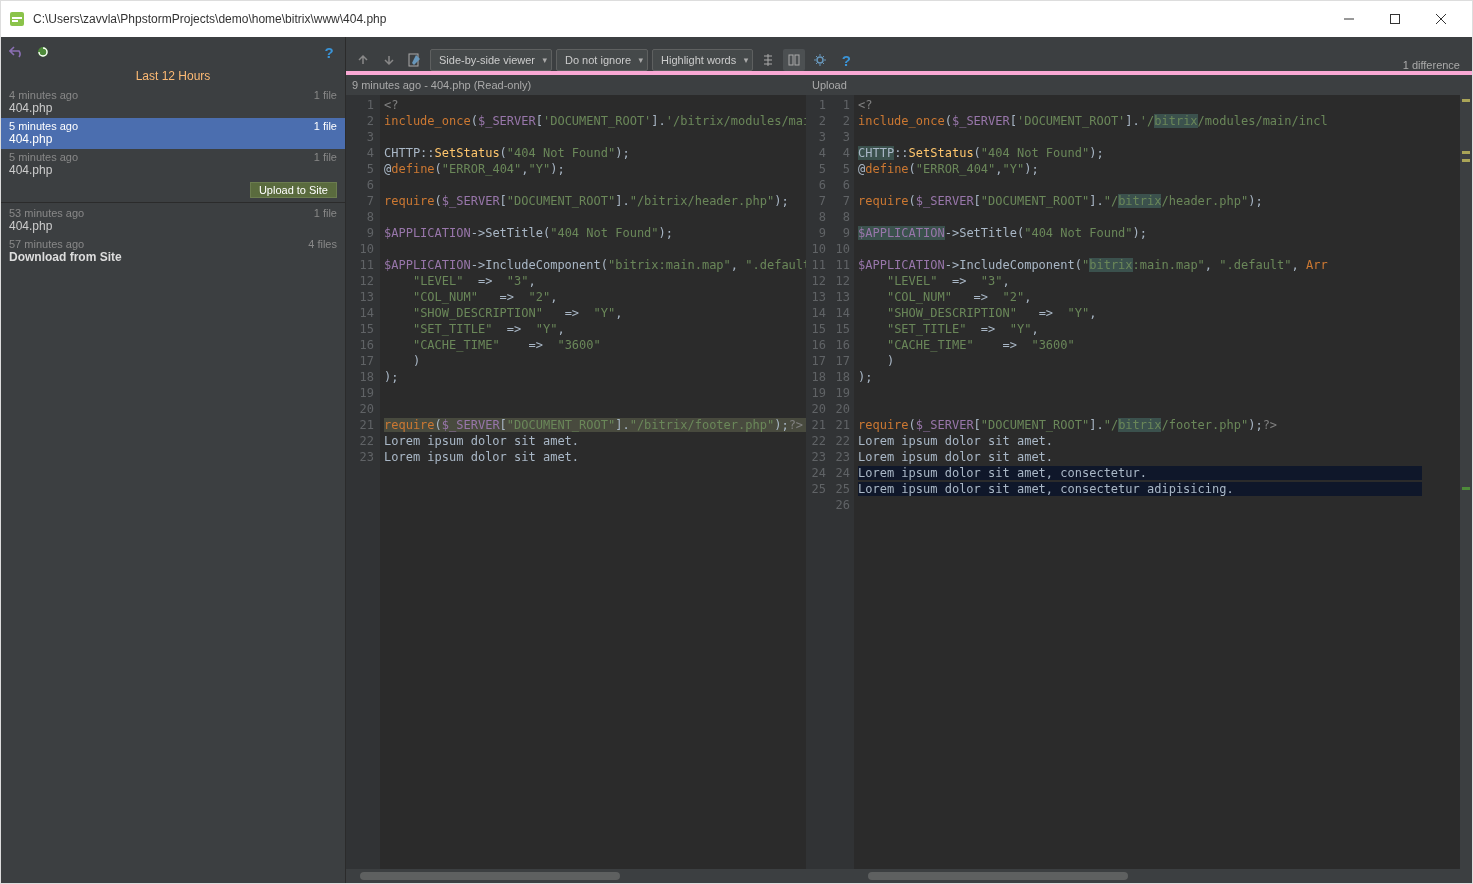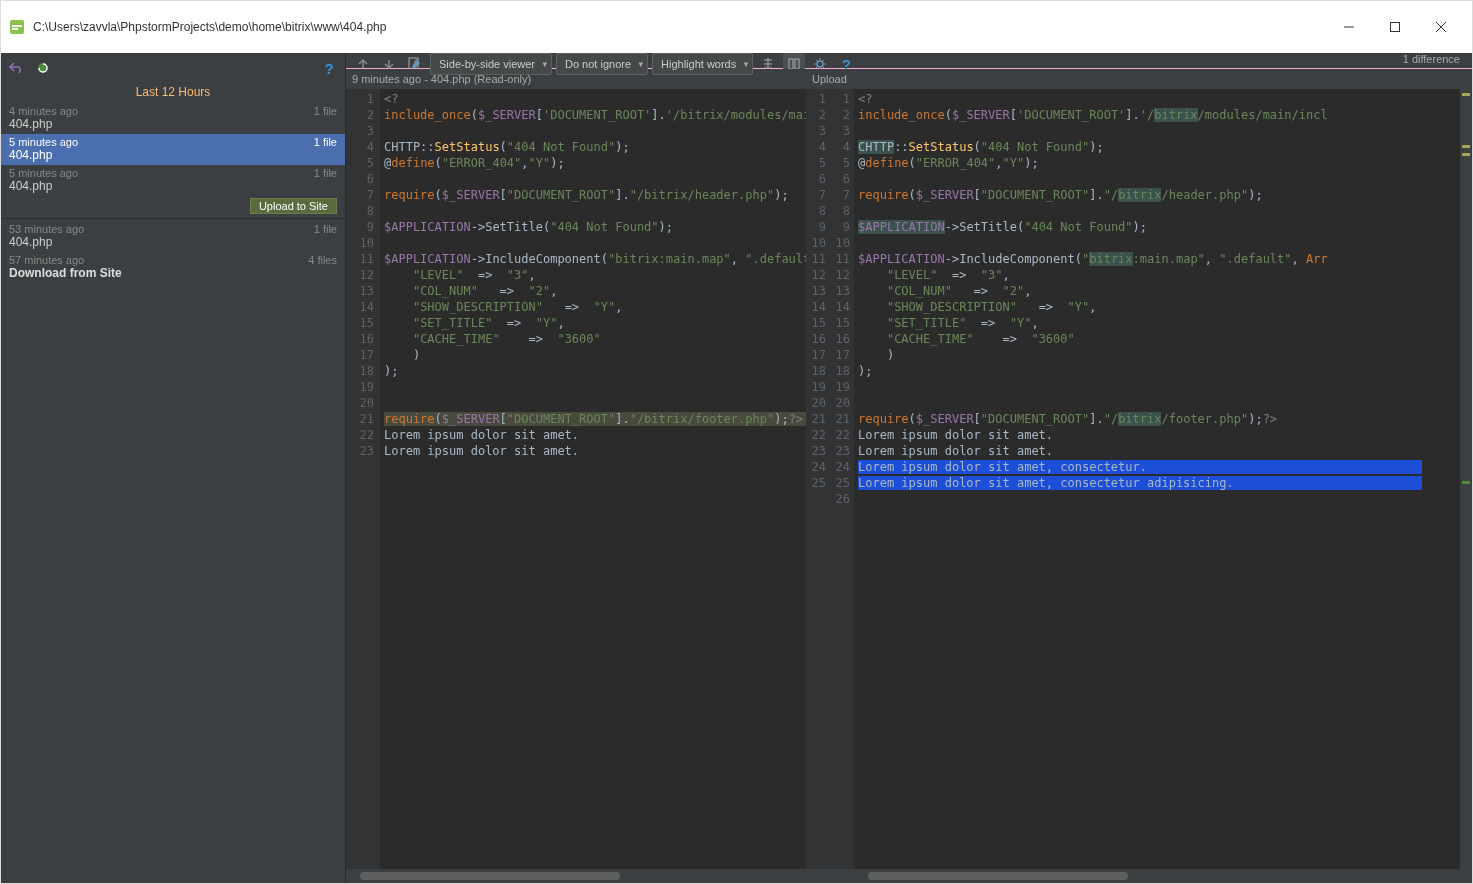--- a/index.html
+++ b/index.html
@@ -1,18 +1,18 @@
 <!DOCTYPE html>
 <html><head>
 <meta charset="utf-8">
 <style>
 *{box-sizing:border-box;margin:0;padding:0}
 body{font-family:"Segoe UI",Arial,sans-serif;font-size:12px;background:#fff;overflow:hidden}
 .window{width:1473px;height:884px;background:#fff;display:flex;flex-direction:column;box-shadow:0 4px 20px rgba(0,0,0,.15);border:1px solid #ddd}
-.titlebar{height:52px;background:#fff;display:flex;align-items:center;padding:0 8px;font-size:12px;color:#333}
+.titlebar{height:36px;background:#fff;display:flex;align-items:center;padding:0 8px;font-size:12px;color:#333}
 .titlebar .app-icon{width:16px;height:16px;margin-right:8px;display:inline-flex}
 .titlebar .app-icon svg{width:16px;height:16px}
 .titlebar .title{flex:1}
 .winbtns{display:flex}
 .winbtn{width:46px;height:30px;display:flex;align-items:center;justify-content:center;cursor:pointer}
 .winbtn svg{width:10px;height:10px;stroke:#333;fill:none;stroke-width:1}
 .app{flex:1;display:flex;background:#3c3f41;color:#bbb;overflow:hidden}
 .sidebar{width:345px;background:#3c3f41;border-right:1px solid #2b2b2b;display:flex;flex-direction:column}
 .sidetb{height:30px;display:flex;align-items:center;padding:0 6px;gap:6px}
 .sidetb .icon{width:20px;height:20px;display:flex;align-items:center;justify-content:center;cursor:pointer}
@@ -20,41 +20,41 @@
 .hist{flex:1;overflow:auto}
 .histitem{padding:2px 8px 3px;border-bottom:0;cursor:pointer}
 .histitem .row{display:flex;justify-content:space-between;font-size:11px;color:#888}
 .histitem .fn{font-size:12px;color:#ccc}
 .histitem.sel{background:#4b6eaf;color:#fff}
 .histitem.sel .row,.histitem.sel .fn{color:#fff}
 .badge{display:inline-block;background:#5a6b3e;color:#fff;padding:1px 8px;font-size:11px;margin:2px 8px 2px auto;border:1px solid #6b7c4f}
 .badgerow{display:flex;justify-content:center}
 .divider{height:1px;background:#2b2b2b;margin:2px 0}
 .main{flex:1;display:flex;flex-direction:column;overflow:hidden}
-.toolbar{height:16px;background:#3c3f41;display:flex;align-items:flex-start;gap:4px;padding:0 6px;border-bottom:1px solid #f9a8d4}
+.toolbar{height:38px;background:#3c3f41;display:flex;align-items:flex-end;gap:4px;padding:0 6px;border-bottom:4px solid #f9a8d4}
 .tbtn{width:22px;height:22px;display:flex;align-items:center;justify-content:center;cursor:pointer;border-radius:2px}
 .tdrop{background:#45494a;border:1px solid #5e6060;height:22px;padding:0 16px 0 8px;color:#ccc;display:flex;align-items:center;font-size:11px;position:relative;cursor:pointer;border-radius:2px}
 .tdrop::after{content:"▾";position:absolute;right:4px;font-size:9px;color:#aaa}
 .spacer{flex:1}
 .diffcount{font-size:11px;color:#aaa;padding-right:6px}
 .diffhdr{display:flex;height:20px;background:#3c3f41;font-size:11px;color:#aaa}
 .diffhdr .lh{width:460px;padding-left:6px;display:flex;align-items:center}
 .diffhdr .rh{flex:1;padding-left:6px;display:flex;align-items:center}
 .diffpanes{flex:1;display:flex;overflow:hidden;background:#2b2b2b}
 .pane{display:flex;flex:1;overflow:hidden}
 .gutter{width:34px;background:#313335;text-align:right;padding:2px 6px 0 0;font:12px/16px Consolas,monospace;color:#606366}
 .code{flex:1;font:12px/16px Consolas,monospace;color:#a9b7c6;padding:2px 0 0 4px;white-space:pre;overflow:hidden;position:relative}
 .midgutter{width:48px;background:#313335;display:flex}
 .midgutter .mg{width:24px;text-align:right;padding:2px 4px 0 0;font:12px/16px Consolas,monospace;color:#606366}
 .errstripe{width:12px;background:#3c3f41;position:relative}
 .mark{position:absolute;right:2px;width:8px;height:3px}
 .k-or{color:#cc7832}.k-pp{color:#9876aa}.k-yl{color:#ffc66d}.k-gr{color:#6a8759}.k-gy{color:#808080}
 .hl{background:#3b514d}
 .fn-i{}
-.diffadd{background:#1d4ed8}
+.diffadd{background:#0f172a}
 .diffdel{background:#484a3e}
 .scrollbar-h{height:14px;background:#3c3f41;display:flex}
 .scrollbar-h .track{flex:1;display:flex;align-items:center;padding:0 4px}
 .scrollbar-h .thumb{height:8px;background:#5e6060;border-radius:4px;width:260px;margin-left:10px}
 </style>
 </head>
 <body>
 
 <div class="window">
  <div class="titlebar">

